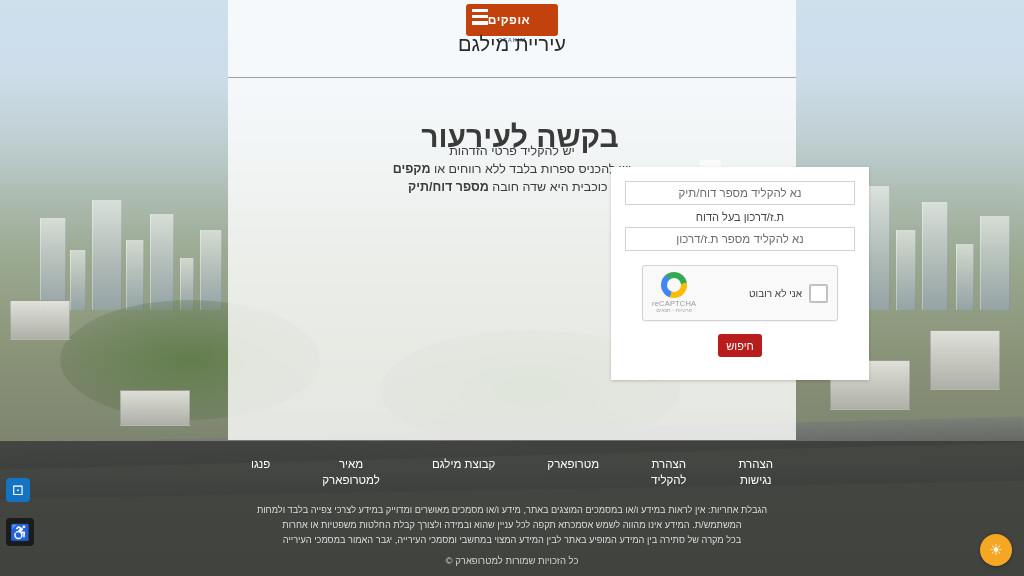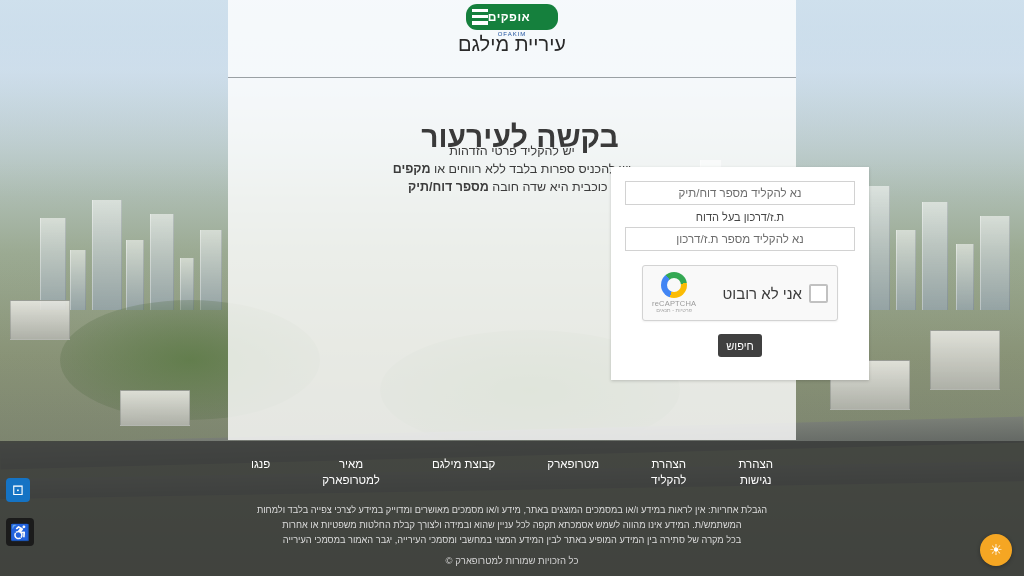--- a/index.html
+++ b/index.html
@@ -56,23 +56,23 @@
   }
   #header-band {
     position: absolute; left: 0; right: 0; top: 0; height: 78px;
     border-bottom: 1px solid #9aa0a4;
   }
   #logo-wrap {
     position: absolute; left: 50%; transform: translateX(-50%); top: 4px;
     text-align: center;
   }
   .logo-box {
-    width: 92px; height: 26px; margin: 0 auto;
-    background: #15803d;
-    border-radius: 11px;
+    width: 92px; height: 32px; margin: 0 auto;
+    background: #c2410c;
+    border-radius: 3px;
     position: relative;
     display: flex; align-items: center; justify-content: center;
   }
   .logo-box .bars {
     position: absolute; left: 6px; top: 5px;
     width: 16px; height: 16px;
     background:
       linear-gradient(to bottom, #fff 0 3px, transparent 3px 6px, #fff 6px 9px, transparent 9px 12px, #fff 12px 15px);
   }
   .logo-box .name {
@@ -133,39 +133,39 @@
     background: #f9f9f9;
     display: flex; align-items: center; justify-content: space-between;
     padding: 0 9px;
     box-shadow: 0 1px 2px rgba(0,0,0,0.06);
   }
   #rc-left { display: flex; align-items: center; gap: 7px; }
   #rc-check {
     width: 19px; height: 19px; background: #fff;
     border: 2px solid #c1c1c1; border-radius: 2px;
   }
-  #rc-text { font-size: 15px; color: #3c3c3c; }
+  #rc-text { font-size: 10px; color: #3c3c3c; }
   #rc-brand { text-align: center; line-height: 1.05; }
   .rc-logo {
     width: 26px; height: 26px; margin: 0 auto 2px;
     border-radius: 50%;
     background:
       conic-gradient(from 200deg, #4285f4 0deg 120deg, #34a853 120deg 240deg, #fbbc05 240deg 360deg);
     position: relative;
   }
   .rc-logo::after {
     content: ""; position: absolute; inset: 6px;
     background: #f9f9f9; border-radius: 50%;
   }
   .rc-word { font-size: 7.5px; color: #9a9a9a; letter-spacing: .2px; }
   .rc-tos { font-size: 5.5px; color: #a9a9a9; }
 
   #submit-btn {
     display: block; margin: 13px auto 0;
-    background: #404040; color: #fff;
+    background: #b91c1c; color: #fff;
     border: none; border-radius: 3px;
     width: 44px; height: 23px;
     font-size: 11px; cursor: pointer;
     font-family: "Liberation Sans", sans-serif;
   }
 
   
   #footer {
     position: absolute; left: 0; right: 0; bottom: 0; height: 135px;
     background: rgba(52,54,52,0.78);

